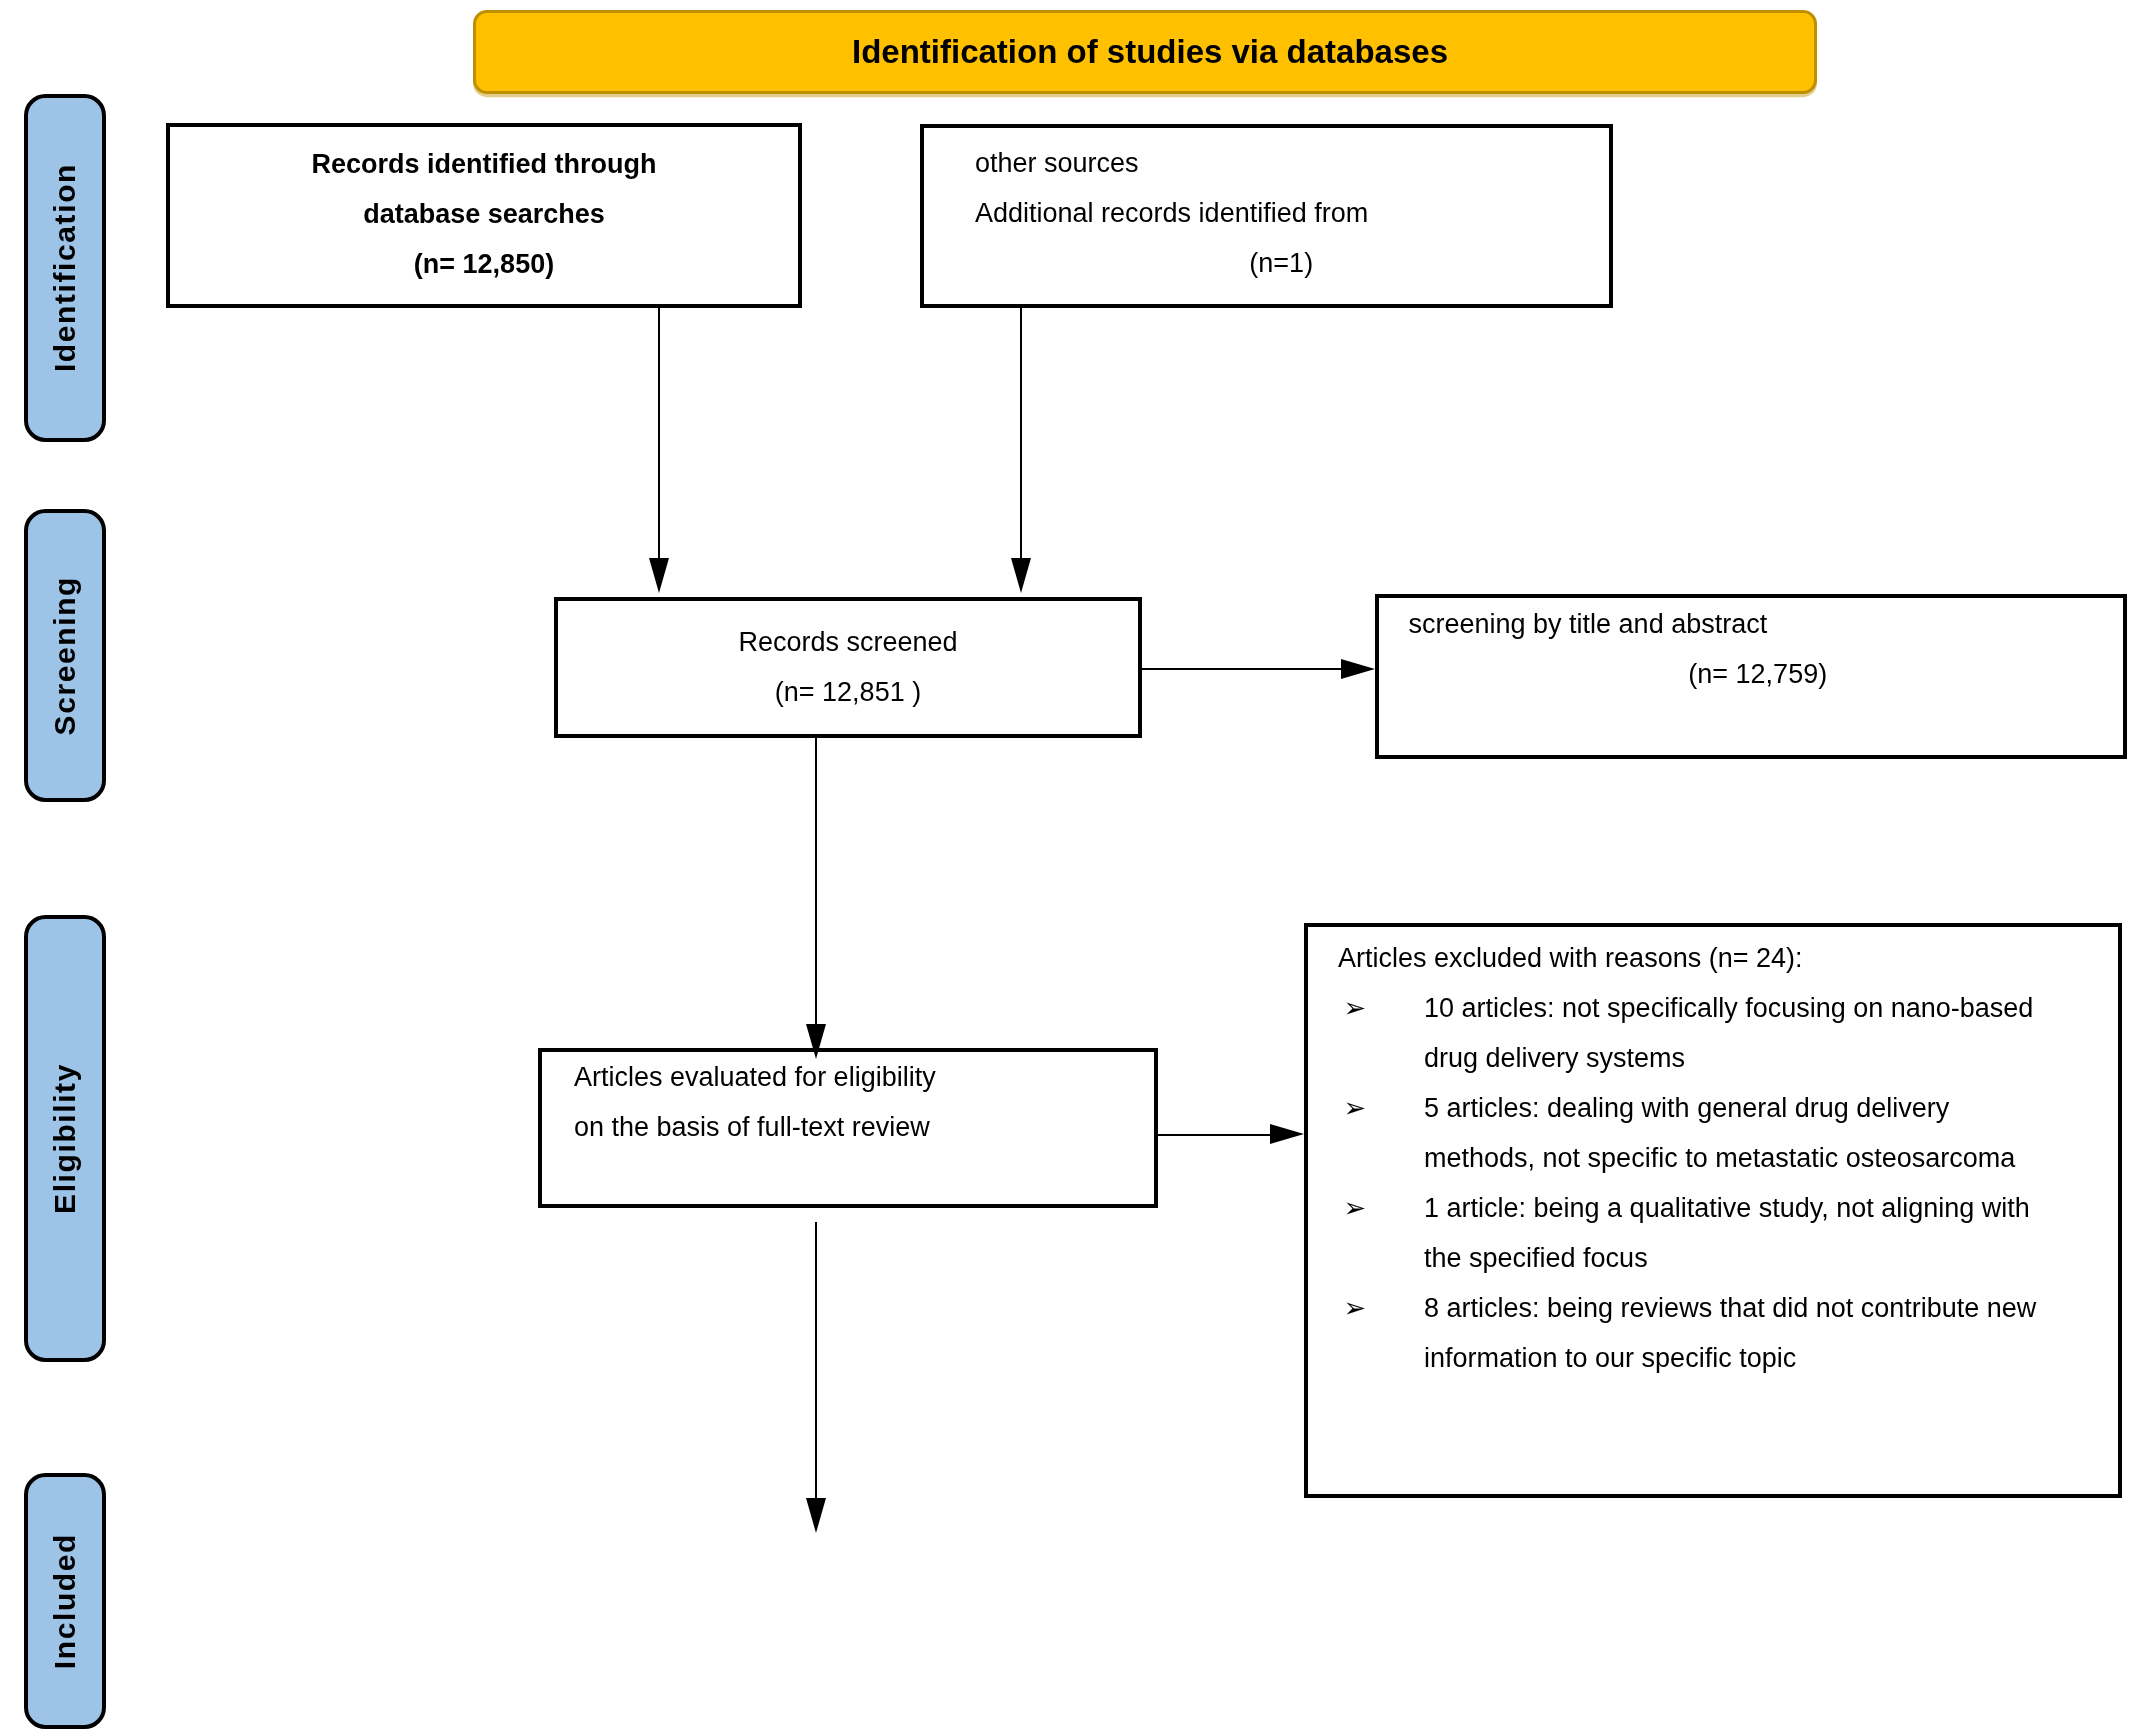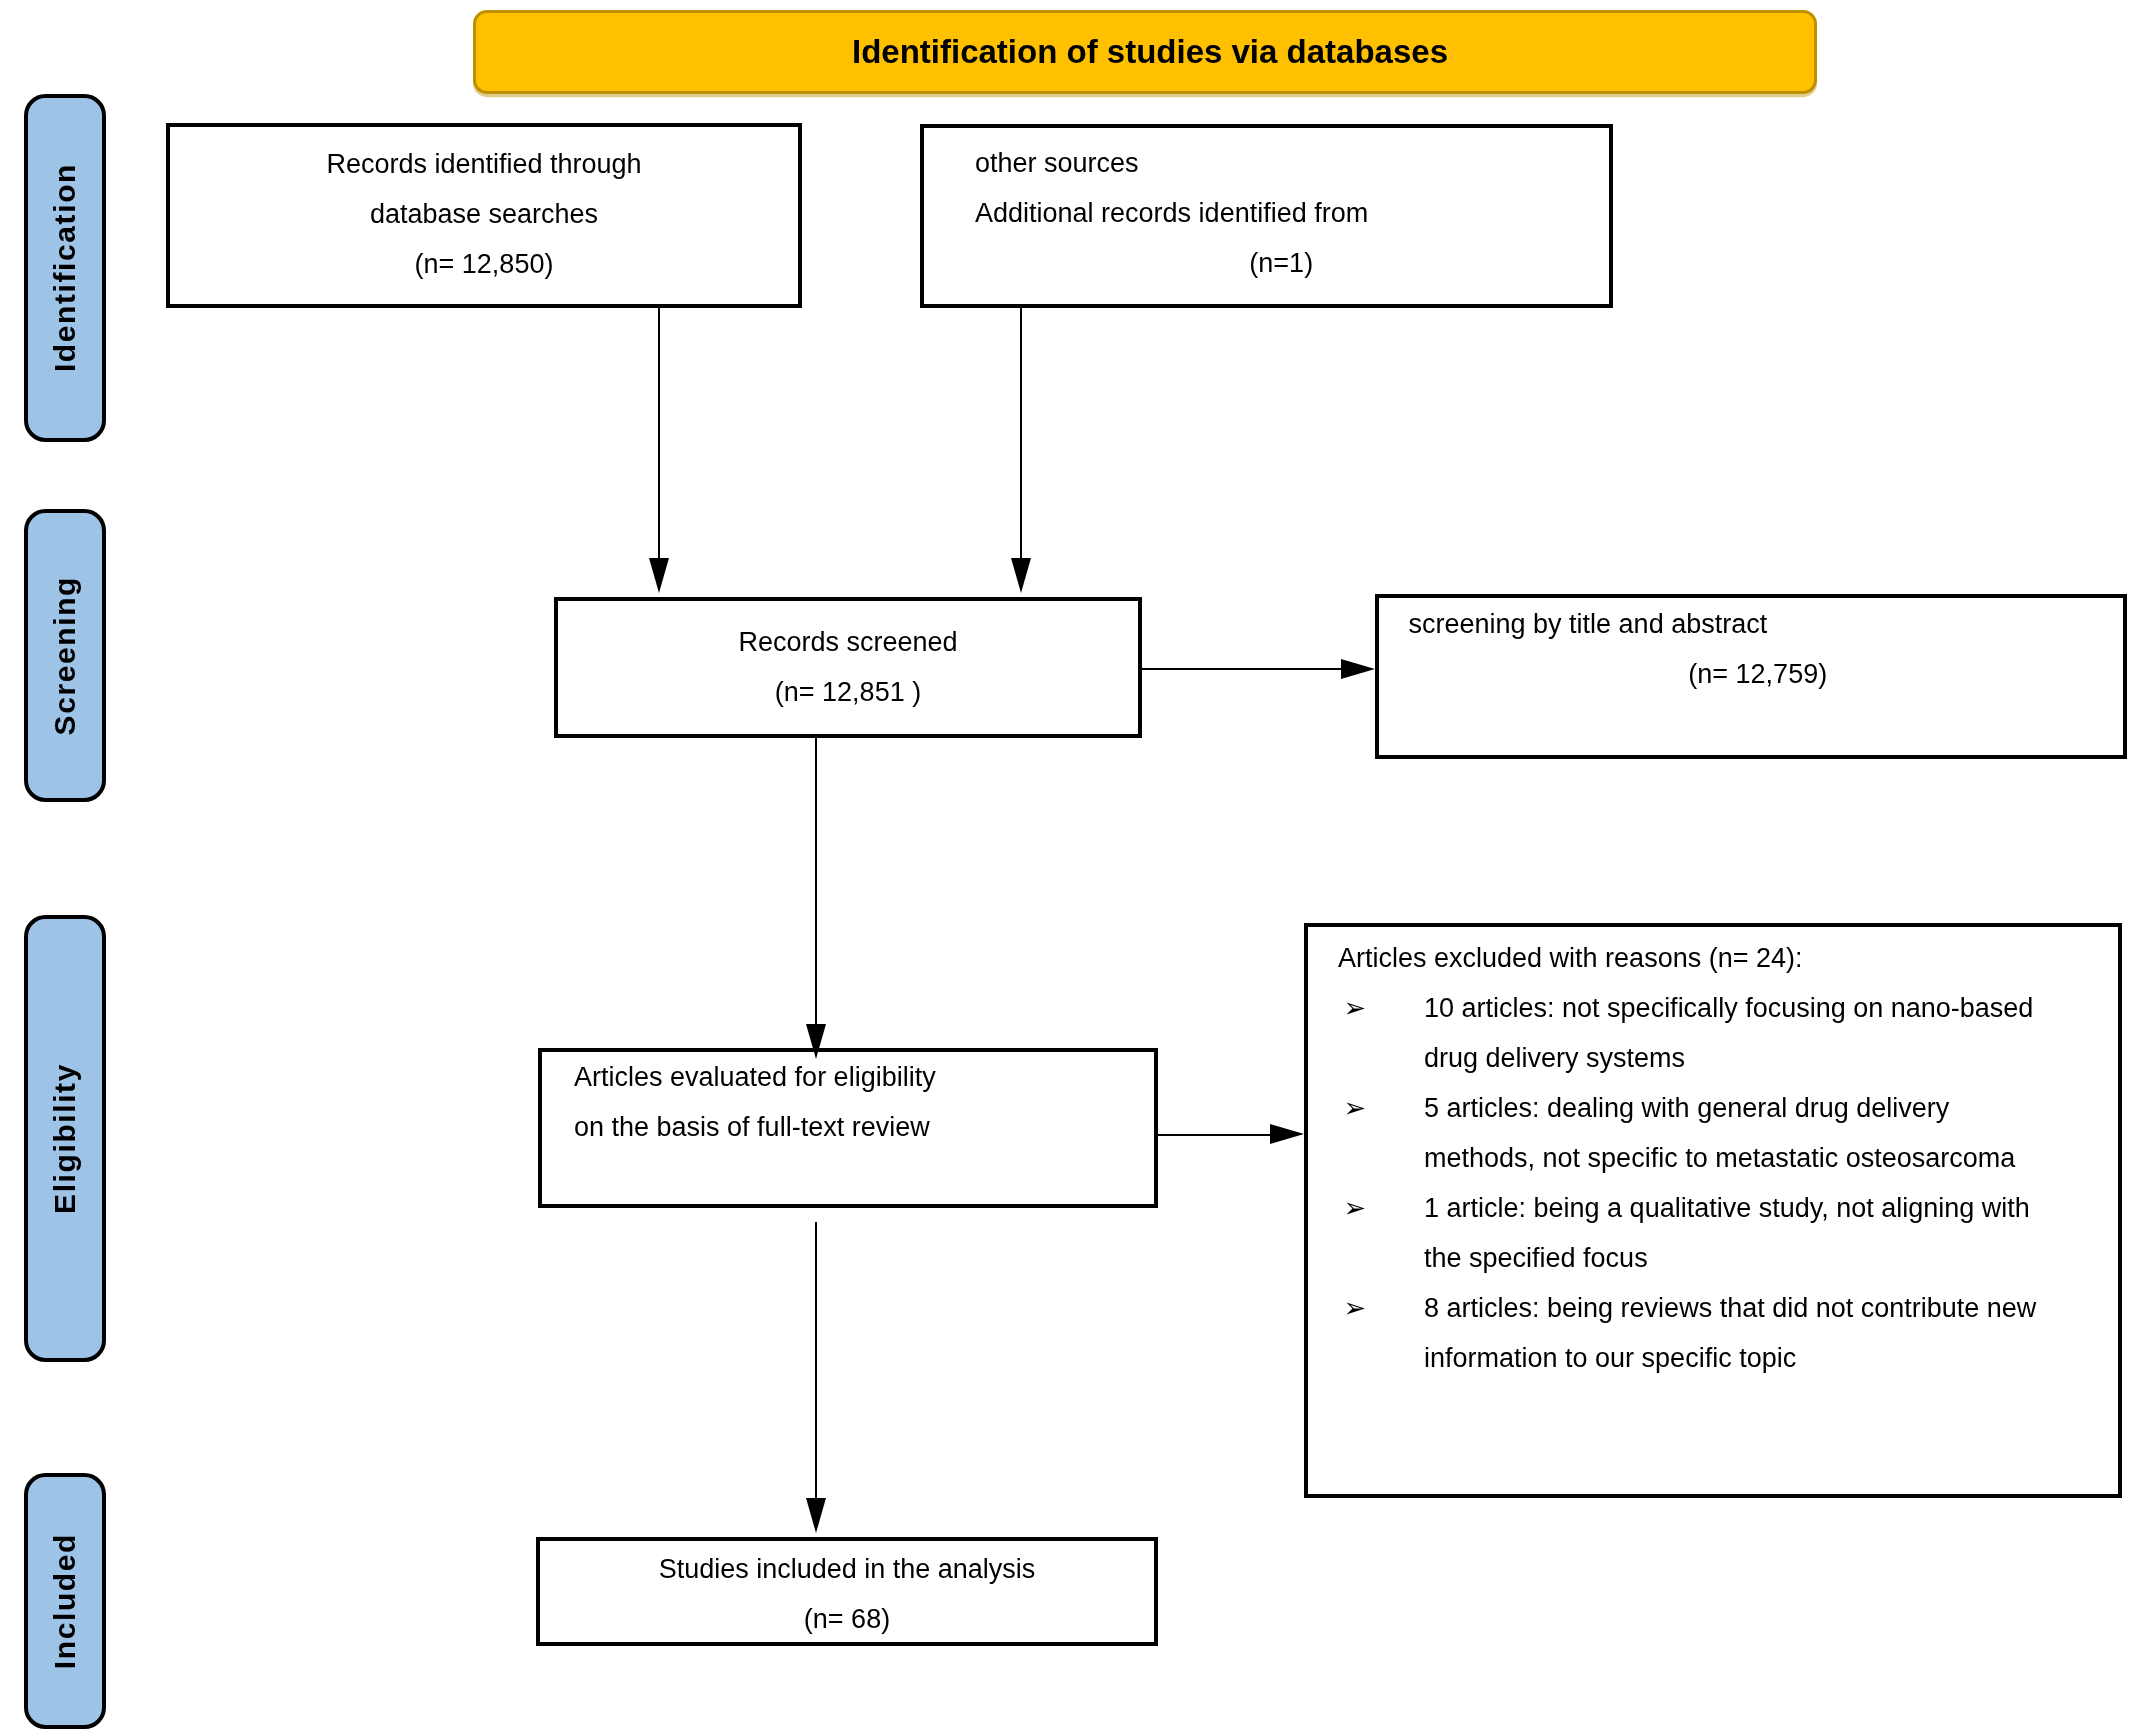--- a/index.html
+++ b/index.html
@@ -45,21 +45,21 @@
   
   .box{
     position:absolute;
     background:#fff;
     border:4.8px solid #000;
     box-sizing:border-box;
     font-size:27px;line-height:50px;
   }
   .box .ln{white-space:nowrap;}
   .center{text-align:center;}
-  #box-records-identified{left:166px;top:123px;width:636px;height:185px;padding-top:11.8px;}
+  #box-records-identified{left:166px;top:123px;width:636px;height:185px;padding-top:11.8px;font-weight:bold;}
   #box-additional-records{left:920px;top:124px;width:693px;height:184px;padding:9.7px 21.5px 0 51px;}
   #box-records-screened{left:554px;top:597px;width:588px;height:141px;padding-top:16px;}
   #box-records-excluded{left:1375px;top:594px;width:752px;height:165px;padding:1.1px 16px 0 29.5px;}
   #box-articles-evaluated{left:538px;top:1048px;width:620px;height:160px;padding:0 16px 0 32px;}
   #box-studies-included{left:536px;top:1537px;width:622px;height:109px;padding-top:3.2px;}
   
   #box-articles-excluded{
     left:1304px;top:923px;width:818px;height:575px;
     padding:6.4px 54px 0 30px;
   }
@@ -146,24 +146,20 @@
         <span class="bullet">➢</span>
         <span class="li-text">1 article: being a qualitative study, not aligning with the specified focus</span>
       </li>
       <li>
         <span class="bullet">➢</span>
         <span class="li-text">8 articles: being reviews that did not contribute new information to our specific topic</span>
       </li>
     </ul>
   </div>
 
-  <div class="box" id="box-studies-included">
-    <div class="ln center">Studies included in the analysis</div>
-    <div class="ln center">(n= 68)</div>
-  </div>
 
   <div class="vline" style="left:658px;top:308px;height:251px;"></div>
   <div class="head-down" style="left:649px;top:558px;"></div>
 
   <div class="vline" style="left:1020px;top:308px;height:251px;"></div>
   <div class="head-down" style="left:1011px;top:558px;"></div>
 
   <div class="hline" style="left:1142px;top:668px;width:200px;"></div>
   <div class="head-right" style="left:1341px;top:659px;"></div>
 

